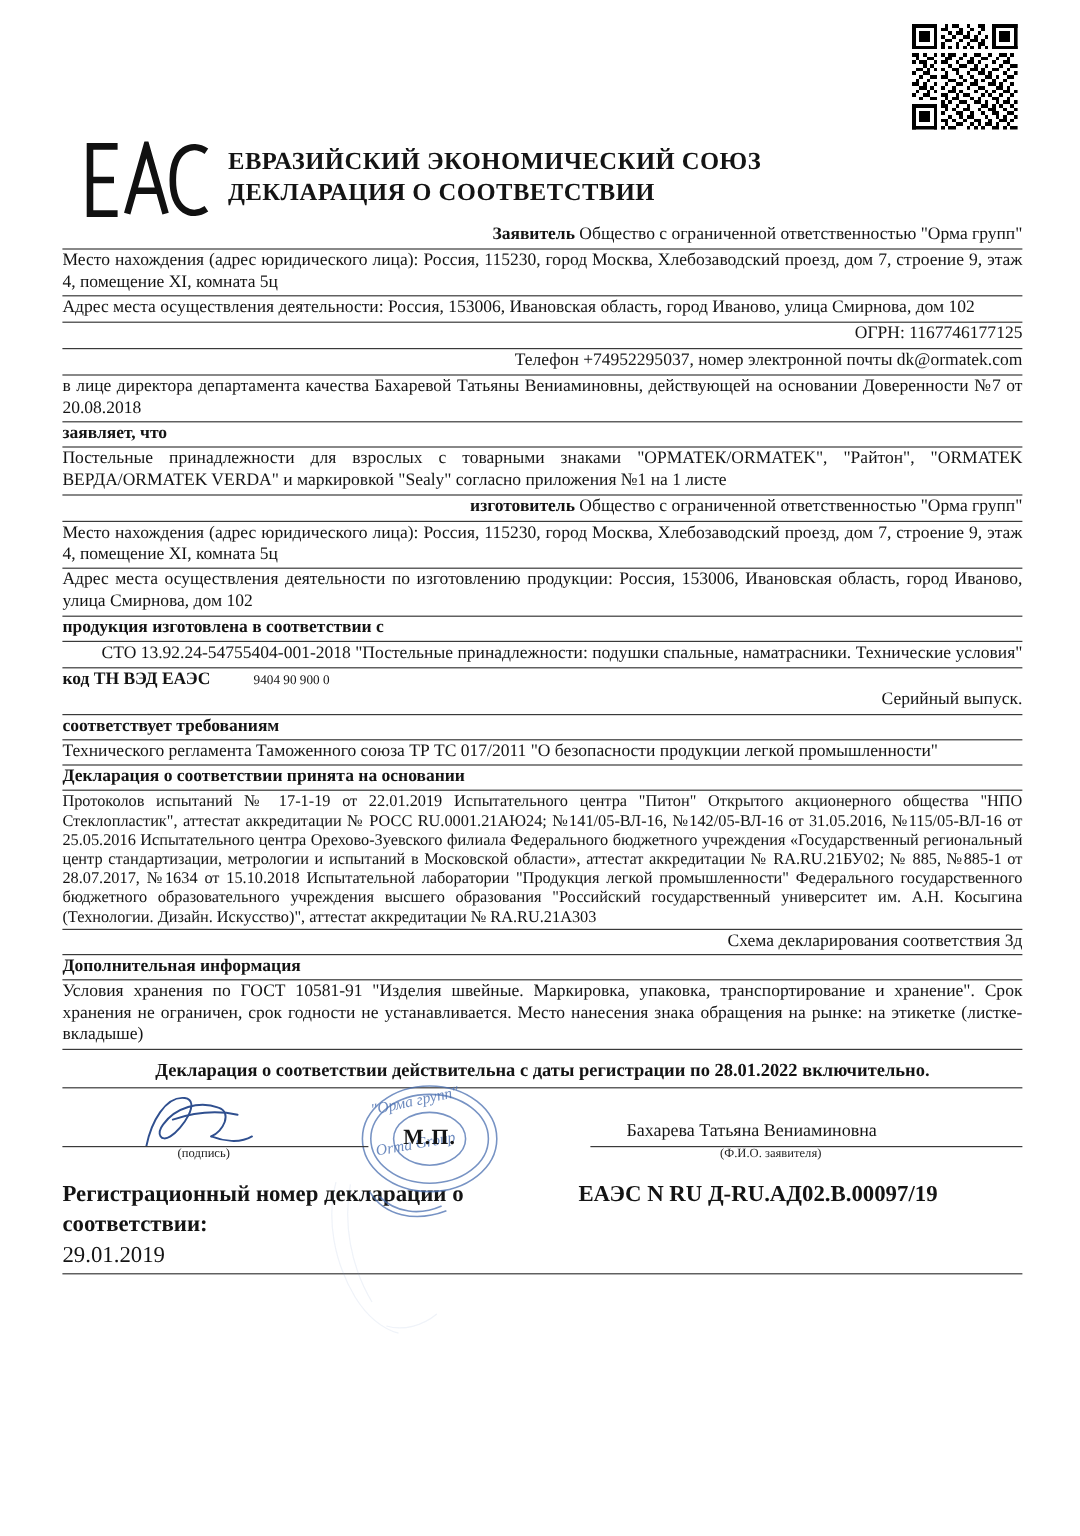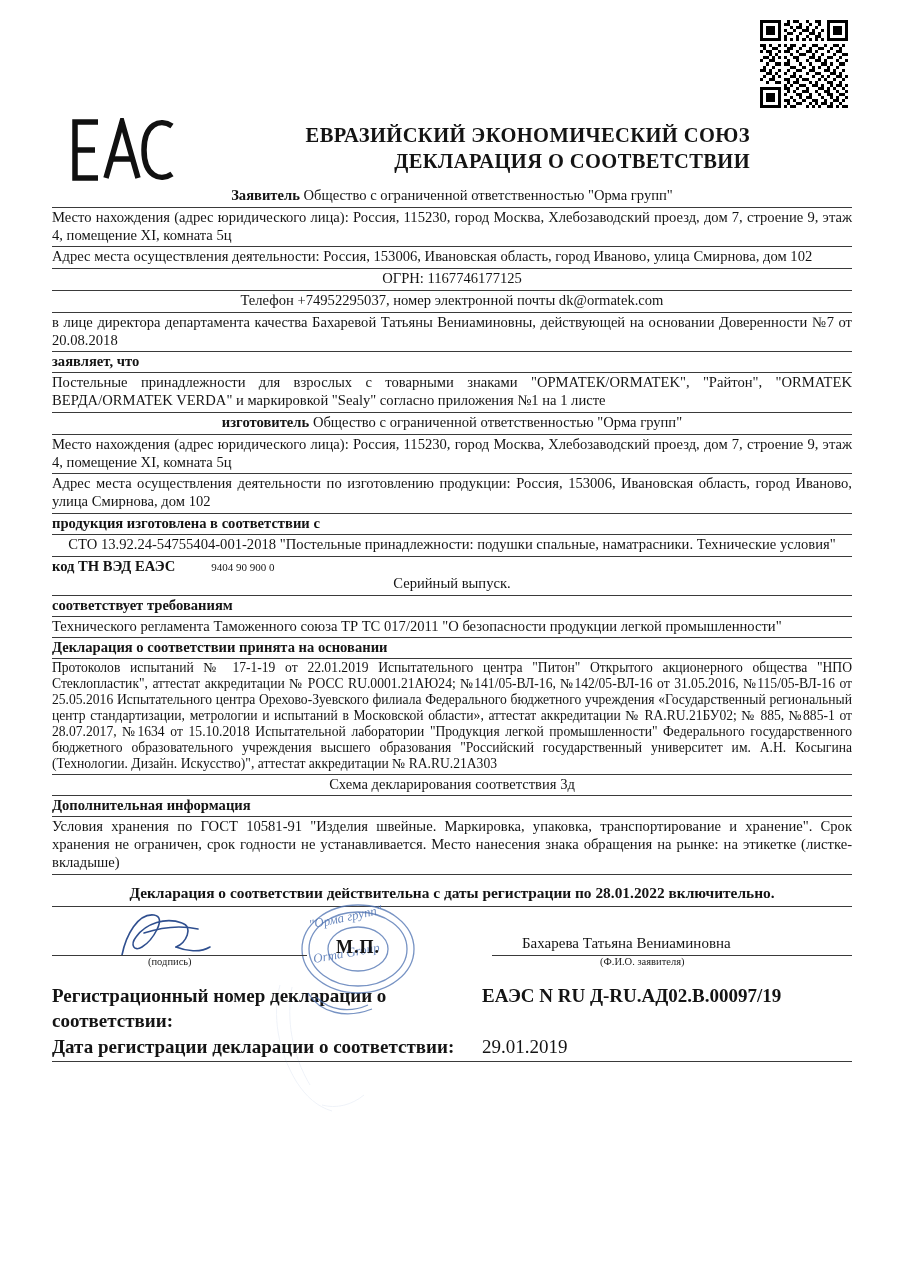--- a/index.html
+++ b/index.html
@@ -42,21 +42,21 @@
     height: 64px;
   }
   .eac-wrap svg { display: block; }
 
   
   .title-block {
     position: absolute;
     left: 190px;
     top: 122px;
     width: 560px;
-    text-align: right;
+    text-align: left;
   }
   .title-line {
     font-size: 20.5px;
     letter-spacing: 0.4px;
     font-weight: bold;
     line-height: 1.28;
     white-space: nowrap;
   }
 
   
@@ -77,21 +77,21 @@
   }
   .lbl {
     font-weight: bold;
     font-size: 14.6px;
   }
   .txt {
     font-size: 14.6px;
     line-height: 1.22;
     text-align: justify;
   }
-  .txt.nj { text-align: center; }
+  .txt.nj { text-align: right; }
   .inline-lbl {
     font-weight: bold;
     font-size: 14.6px;
   }
 
   
   .tnved-row {
     display: flex;
     align-items: baseline;
   }
@@ -619,21 +619,20 @@
       <div class="sign-right-line"></div>
       <div class="declarant-caption">(Ф.И.О. заявителя)</div>
     </div>
 
     <div class="reg-block">
       <div class="reg-row">
         <span class="rl">Регистрационный номер декларации о соответствии:</span>
         <span class="rv">ЕАЭС N RU Д-RU.АД02.В.00097/19</span>
       </div>
       <div class="reg-row second">
-        <span class="rl">Дата регистрации декларации о соответствии:</span>
         <span class="rv">29.01.2019</span>
       </div>
       <div class="reg-underline"></div>
     </div>
 
   </div>
 
   <svg class="stamp-tail" width="120" height="130" viewBox="0 0 120 130">
     <g fill="none" stroke="#6f8fc4" stroke-width="1" opacity="0.32">
       <path d="M18 0 C10 30, 16 66, 34 96 C44 112, 56 122, 70 126"></path>

